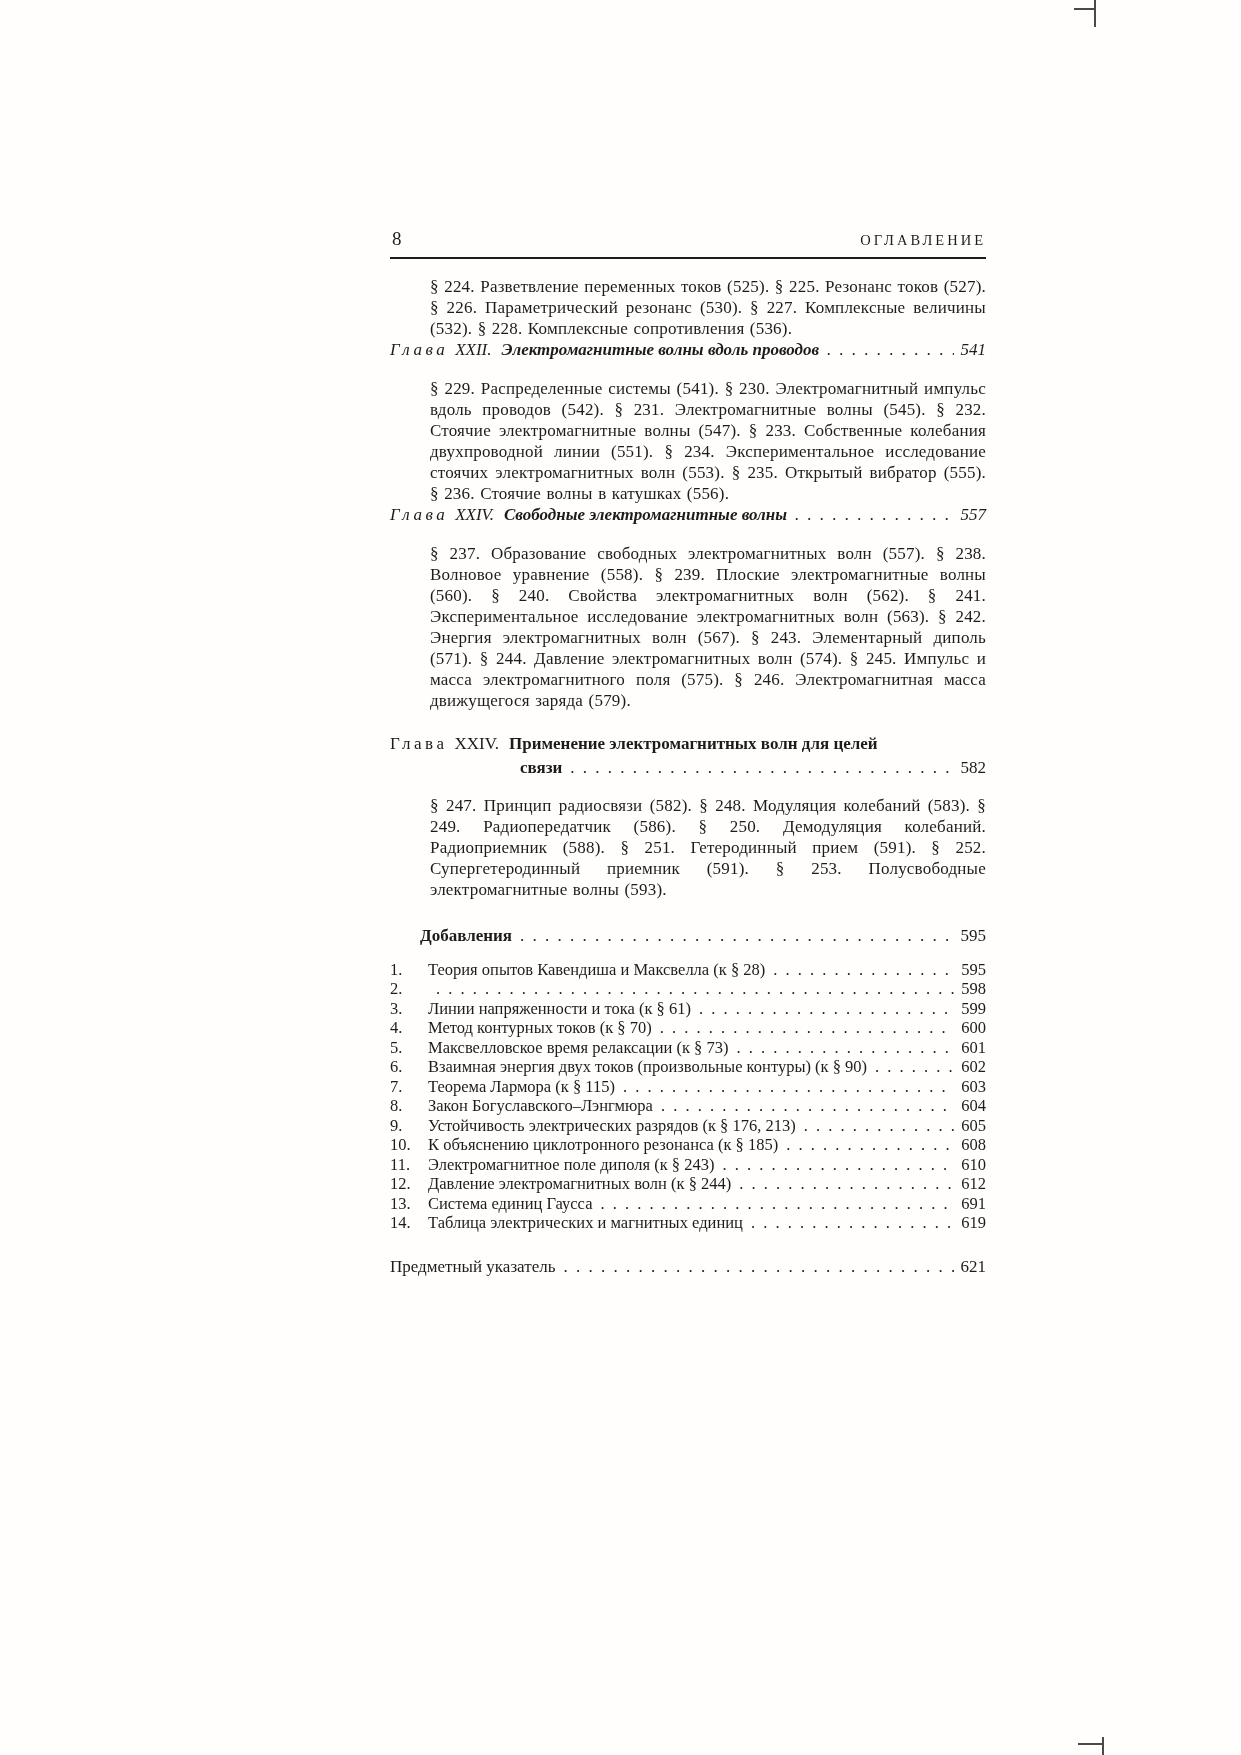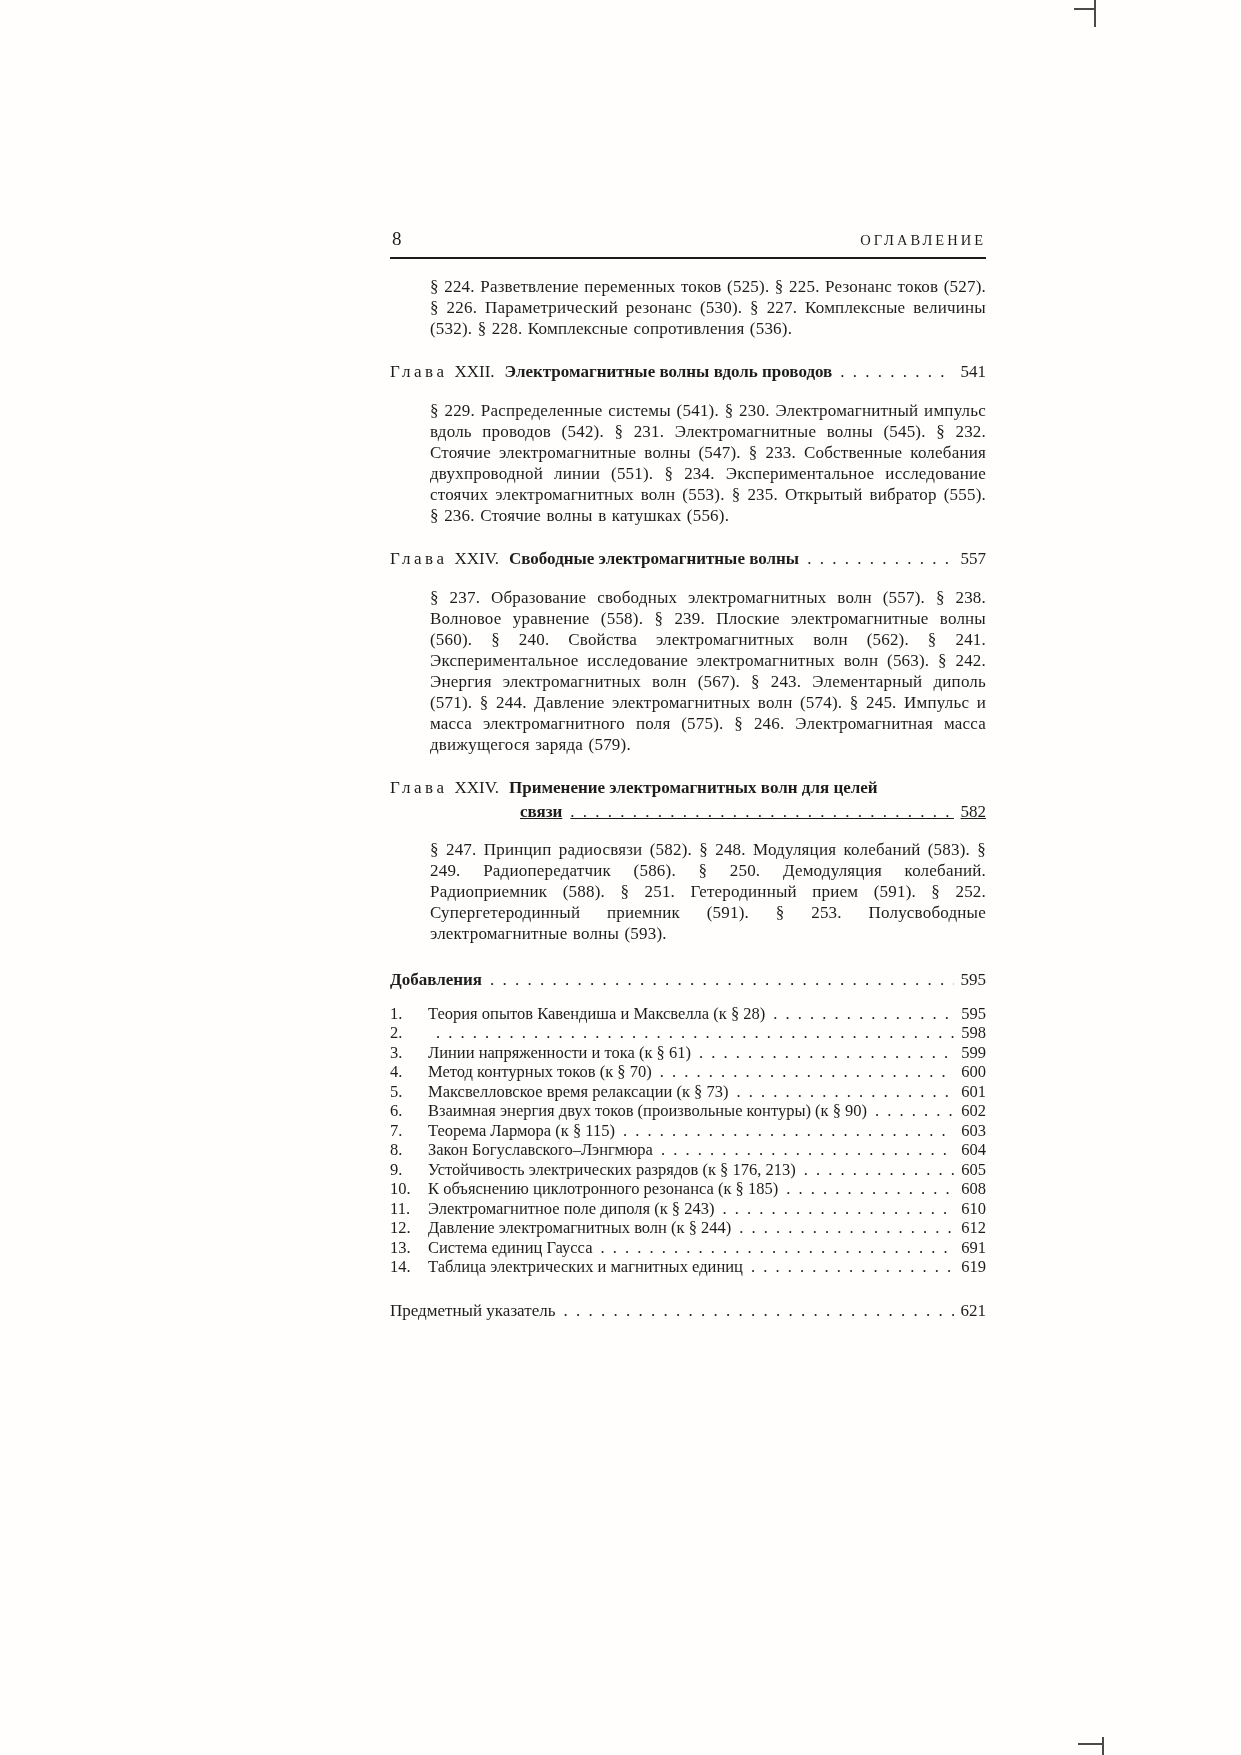--- a/index.html
+++ b/index.html
@@ -36,32 +36,32 @@
     word-spacing:1px;
   }
 
   
   .toc-line { display:flex; align-items:baseline; font-size:17px; }
   .leader { flex:1 1 auto; overflow:hidden; white-space:nowrap; margin:0 5px 0 8px; min-width:10px; letter-spacing:2px; }
   .leader::after { content:". . . . . . . . . . . . . . . . . . . . . . . . . . . . . . . . . . . . . . . . . . . . . . . . . . . . . . . . . . . . . . . . . . . . . . . . . . . . . . . ."; }
   .pg { flex:none; margin-left:2px;text-align:center; }
 
   
-  .chapter-line { margin-top:22px; line-height:22px; }
+  .chapter-line { line-height:22px;font-style:italic; }
   .ch-head { flex:none; white-space:nowrap; }
   .ch-word { letter-spacing:3.5px; }
   .ch-num { margin-left:7px; }
   .ch-title { font-weight:bold; margin-left:10px; }
   .ch-line1 { margin-top:22px; line-height:22px; font-size:17px; }
-  .ch-line2 { margin-left:130px; margin-top:3px;text-decoration:underline; }
+  .ch-line2 { margin-left:130px; margin-top:3px; }
   .ch-line2 .ch-title2 { font-weight:bold; flex:none; }
 
   
   .addenda-title-line { margin-top:26px; }
-  .addenda-title { font-weight:bold; flex:none; }
+  .addenda-title { font-weight:bold; flex:none;margin-left:30px; }
   .addenda-list { margin-top:14px; }
   .item { font-size:16.5px; line-height:19.5px; }
   .item .num { flex:0 0 38px; }
   .item .lbl { flex:none; white-space:nowrap; }
 
   
   .index-line { margin-top:24px; }
   .index-label { flex:none; }
 </style>
 </head>

